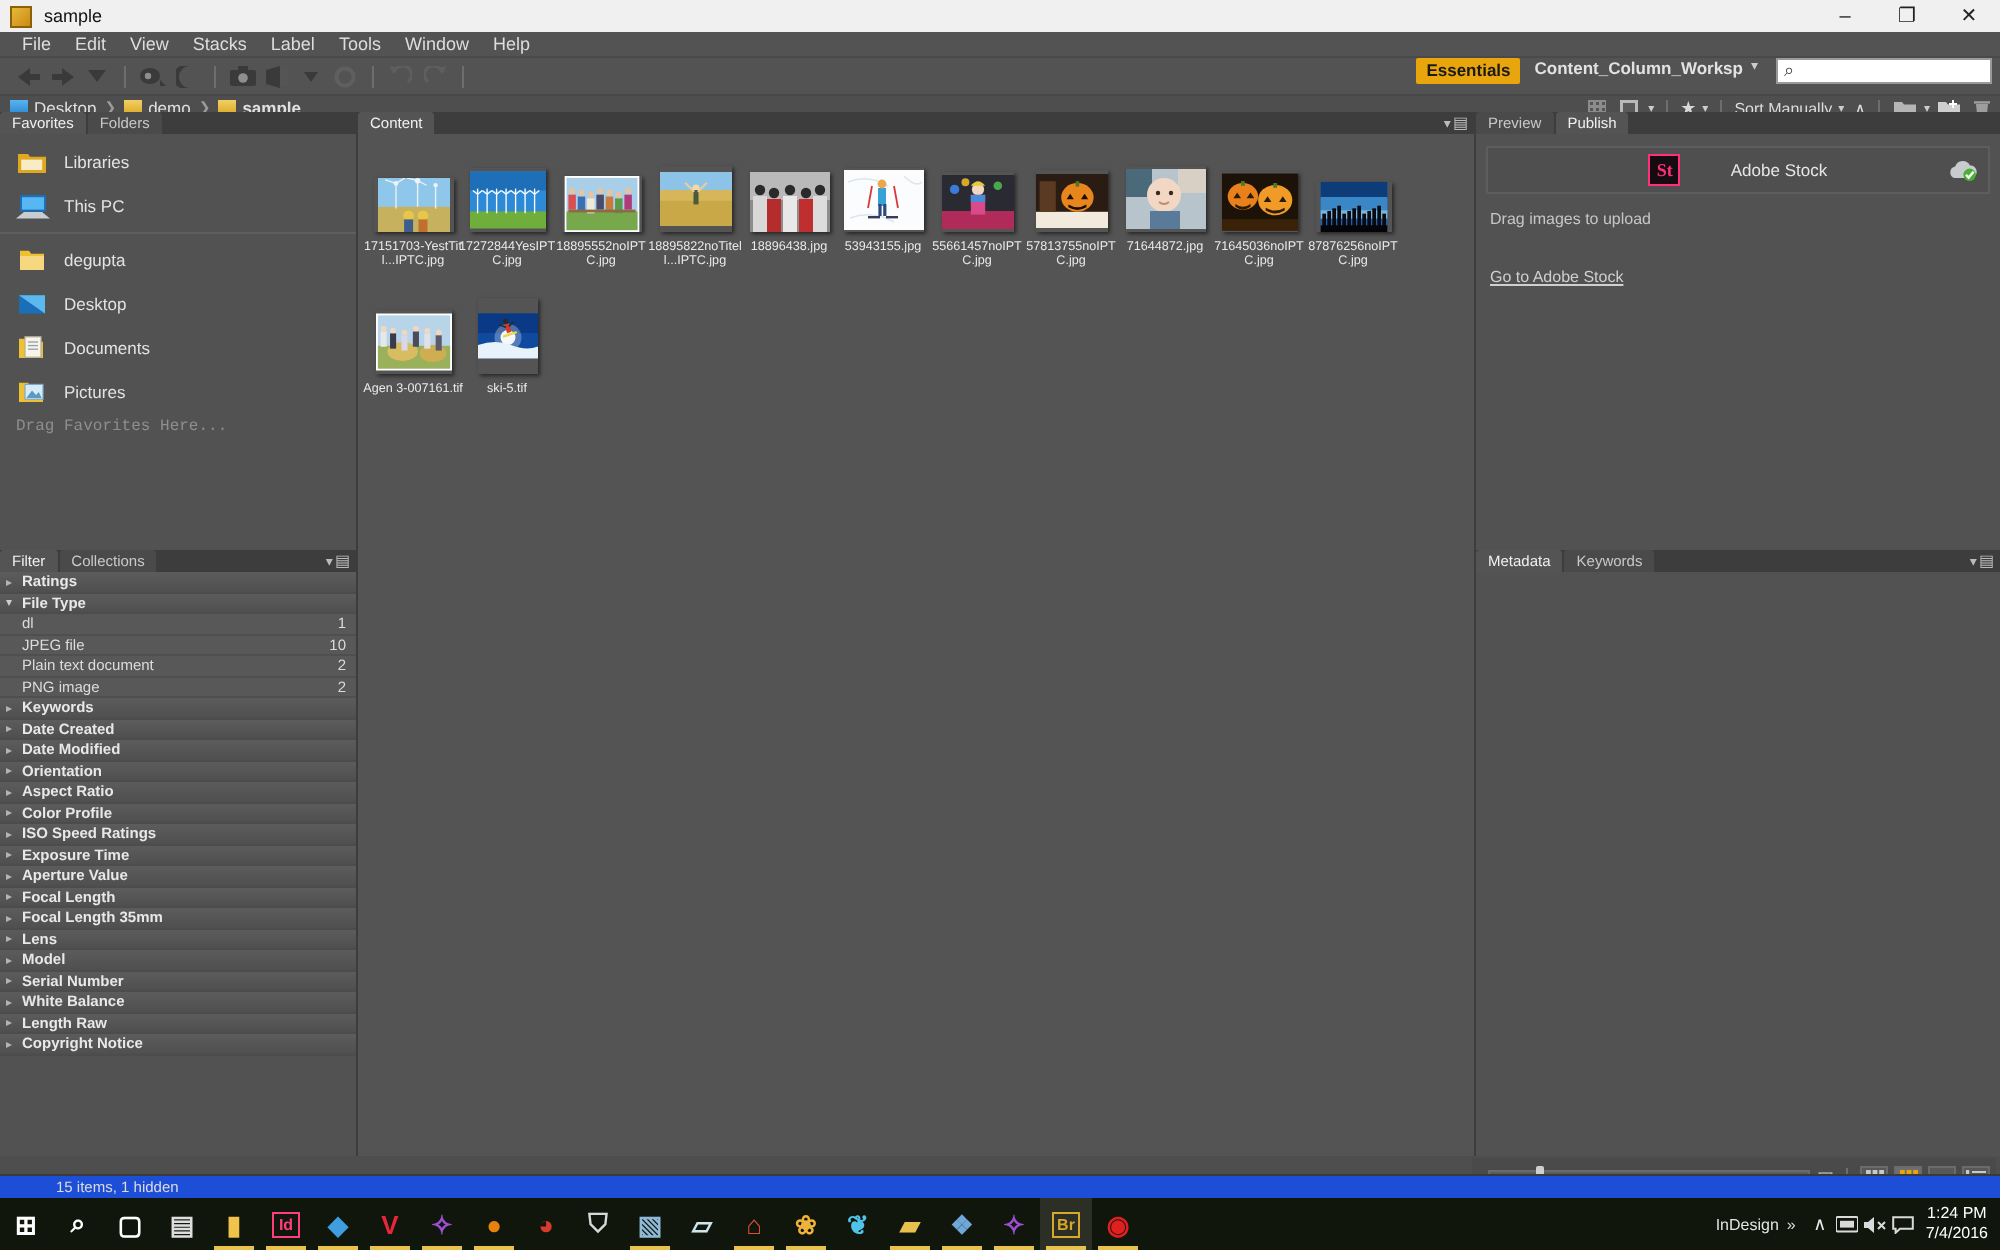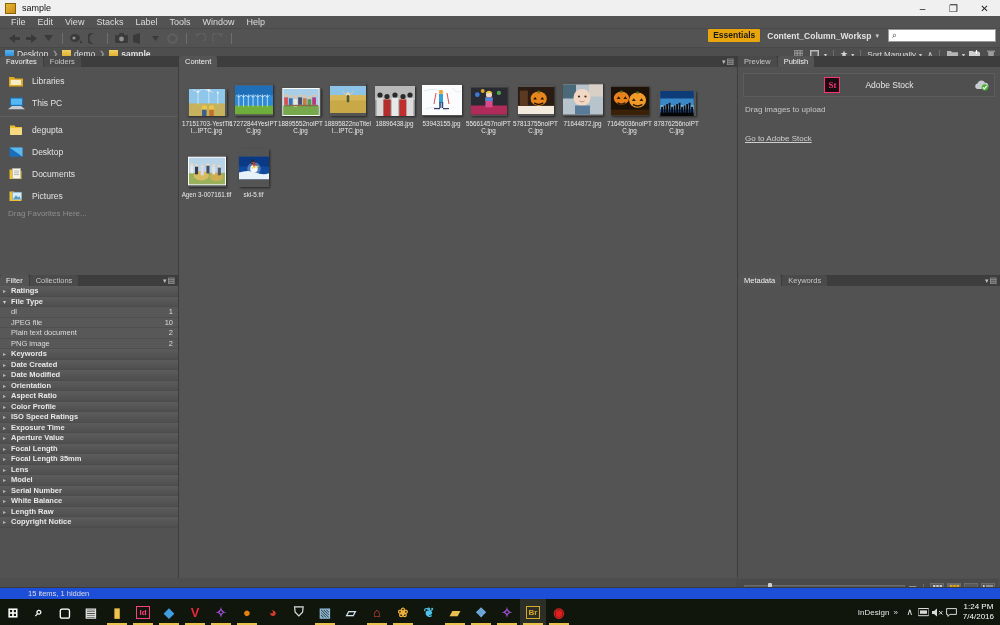--- a/index.html
+++ b/index.html
@@ -39,21 +39,21 @@
 
   
   .toolbar {
     height:19px; background:#535353; display:flex; align-items:center;
     padding-left:6px; position:relative; border-bottom:1px solid #484848;
   }
   .tbi { width:16px; height:16px; display:flex; align-items:center; justify-content:center; margin-right:1px; }
   .tbsep { width:1px; height:11px; background:#6e6e6e; margin:0 5px; }
   .tbi.dim { opacity:.45; }
 
-  .ws-right { position:absolute; right:4px; top:0; display:flex; align-items:center; }
+  .ws-right { position:absolute; right:4px; top:0; display:flex; }
   .ws-chip {
     background:#e8a50c; color:#1a1a1a; font-size:8.5px; font-weight:bold;
     padding:1px 5px; height:13px; line-height:11px; border-radius:1px;
   }
   .ws-name { font-size:8.5px; font-weight:bold; color:#e2e2e2; margin-left:7px; }
   .ws-caret { margin-left:4px; font-size:7px; color:#ccc; }
   .searchbox {
     width:108px; height:13px; background:#fff; border:1px solid #9a9a9a;
     margin-left:9px; display:flex; align-items:center; padding:0 3px;
   }
@@ -95,21 +95,21 @@
   .panel-menu { position:absolute; right:3px; bottom:1px; font-size:7px; color:#bbb; display:flex; gap:1px; align-items:center;}
   .panel-body { position:absolute; left:0; right:0; top:11px; bottom:0; background:#525252; }
 
   
   #favorites { left:0; top:0; width:178px; height:219px; }
   .fav-list { padding-top:3px; }
   .fav-item { height:22px; display:flex; align-items:center; padding-left:8px; }
   .fav-ico { width:16px; height:14px; margin-right:8px; flex:0 0 16px; position:relative; }
   .fav-label { font-size:8.5px; color:#e3e3e3; }
   .fav-div { height:1px; background:#5e5e5e; margin:2px 0 2px 0; }
-  .fav-hint { font-size:8px; color:#8e8e8e; padding-left:8px; padding-top:2px; }
+  .fav-hint { font-size:8px; color:#8e8e8e; padding-left:8px; padding-top:2px;font-family:Liberation Mono, monospace; }
 
   
   #filter { left:0; top:219px; width:178px; height:312px; }
   .filter-rows { overflow:hidden; }
   .frow {
     height:10.5px; display:flex; align-items:center; padding-left:3px;
     border-bottom:1px solid #4c4c4c;
     background:linear-gradient(180deg,#5c5c5c,#4f4f4f);
   }
   .frow .tri { width:8px; font-size:6px; color:#b5b5b5; }

